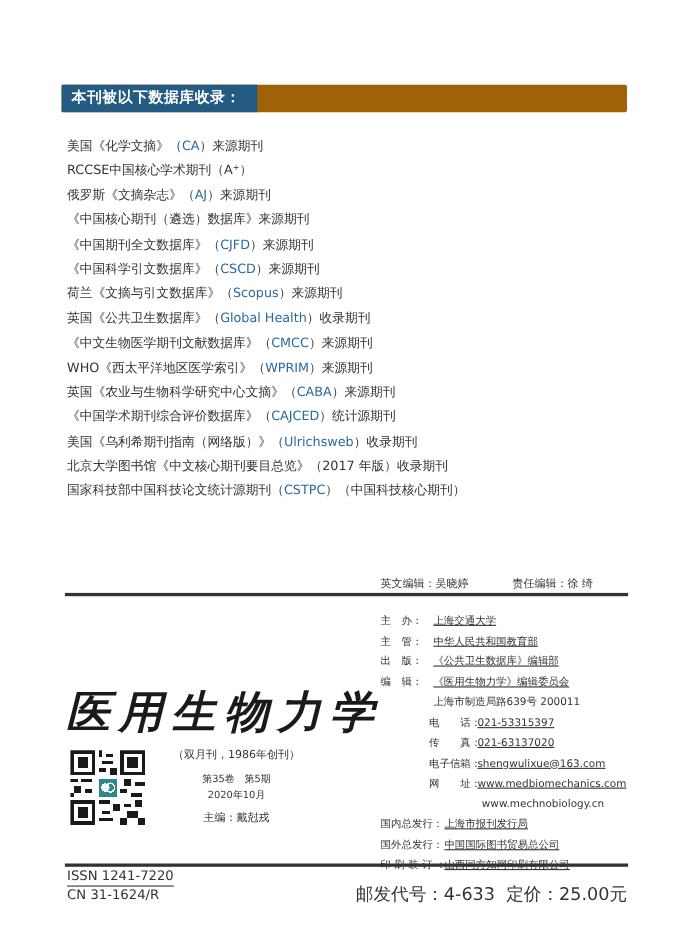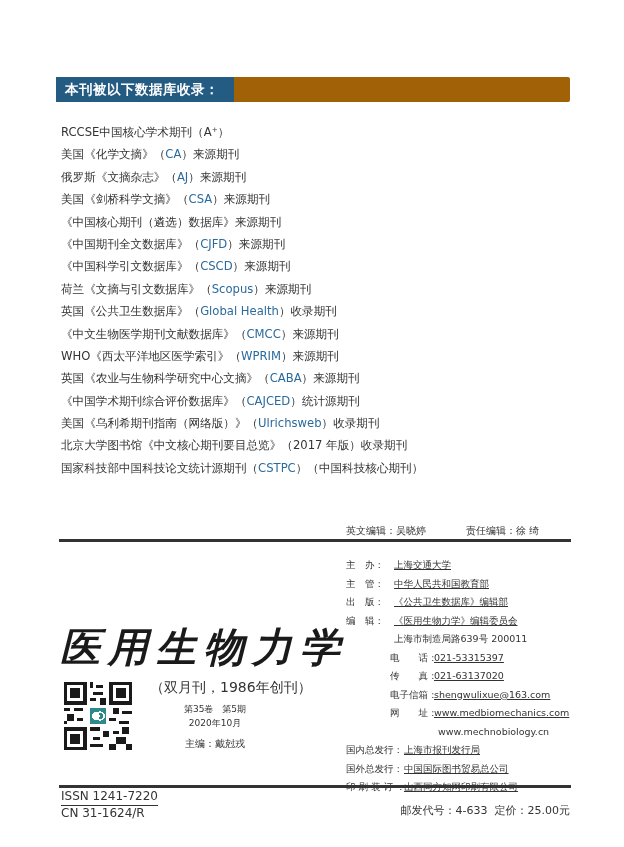--- a/index.html
+++ b/index.html
@@ -23,40 +23,39 @@
     .info .label { display: inline-block; width: 48px; letter-spacing: 0; }
     .info .sublabel { display: inline-block; width: 44px; margin-left: 44px; }
     .info .indent { display: inline-block; margin-left: 48px; }
     .info .indent2 { display: inline-block; margin-left: 92px; }
     .info .wide-label { display: inline-block; width: 58px; }
     .title-cal { position: absolute; left: 60px; top: 620px; font-family: "DejaVu Serif", serif;
                  font-size: 40px; font-weight: bold; font-style: italic; color: #1a1a1a; letter-spacing: 8px; white-space: nowrap; }
     .qr { position: absolute; left: 64px; top: 682px; width: 68px; height: 68px; }
     .meta { position: absolute; left: 150px; top: 678px; width: 130px; text-align: center; font-size: 9px; color: #333; }
     .meta .r { white-space: nowrap; }
-    .meta .freq { height: 18px; line-height: 18px; font-size: 14px; }
+    .meta .freq { height: 18px; line-height: 18px; font-size: 10px; }
     .meta .vol { height: 16px; line-height: 22px; margin-top: 2px; }
     .meta .date { height: 16px; line-height: 18px; }
     .meta .chief { height: 22px; line-height: 24px; font-size: 10px; margin-top: 2px; }
     .issn { position: absolute; left: 61px; top: 789px; font-size: 12px; color: #333; line-height: 15px; }
     .issn .l1 { border-bottom: 1.5px solid #333; display: inline-block; padding-bottom: 1px; }
-    .price { position: absolute; right: 54px; top: 803px; font-size: 11px; color: #333; white-space: nowrap; text-align: right; }
+    .price { position: absolute; right: 54px; top: 803px; font-size: 16px; color: #333; white-space: nowrap; text-align: right; }
   </style>
 </head>
 <body>
 
 <div class="banner">
   <div class="banner-label">本刊被以下数据库收录：</div>
 </div>
 
 <ul class="db-list">
+  <li><span>美国《化学文摘》（</span><span class="abbr">CA</span><span>）来源期刊</span></li>
   <li><span>RCCSE中国核心学术期刊（</span><span class="abbr"></span><span>A⁺）</span></li>
-  <li><span>美国《化学文摘》（</span><span class="abbr">CA</span><span>）来源期刊</span></li>
   <li><span>俄罗斯《文摘杂志》（</span><span class="abbr">AJ</span><span>）来源期刊</span></li>
-  <li><span>美国《剑桥科学文摘》（</span><span class="abbr">CSA</span><span>）来源期刊</span></li>
   <li><span>《中国核心期刊（遴选）数据库》来源期刊</span><span class="abbr"></span><span></span></li>
   <li><span>《中国期刊全文数据库》（</span><span class="abbr">CJFD</span><span>）来源期刊</span></li>
   <li><span>《中国科学引文数据库》（</span><span class="abbr">CSCD</span><span>）来源期刊</span></li>
   <li><span>荷兰《文摘与引文数据库》（</span><span class="abbr">Scopus</span><span>）来源期刊</span></li>
   <li><span>英国《公共卫生数据库》（</span><span class="abbr">Global Health</span><span>）收录期刊</span></li>
   <li><span>《中文生物医学期刊文献数据库》（</span><span class="abbr">CMCC</span><span>）来源期刊</span></li>
   <li><span>WHO《西太平洋地区医学索引》（</span><span class="abbr">WPRIM</span><span>）来源期刊</span></li>
   <li><span>英国《农业与生物科学研究中心文摘》（</span><span class="abbr">CABA</span><span>）来源期刊</span></li>
   <li><span>《中国学术期刊综合评价数据库》（</span><span class="abbr">CAJCED</span><span>）统计源期刊</span></li>
   <li><span>美国《乌利希期刊指南（网络版）》（</span><span class="abbr">Ulrichsweb</span><span>）收录期刊</span></li>

